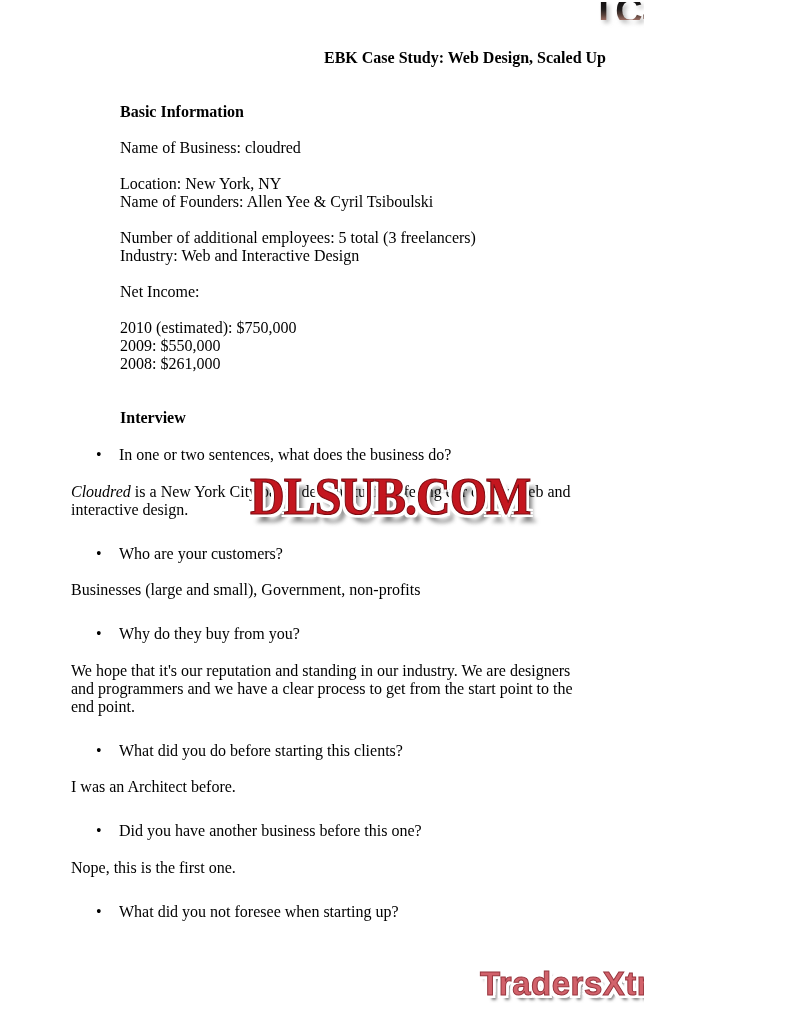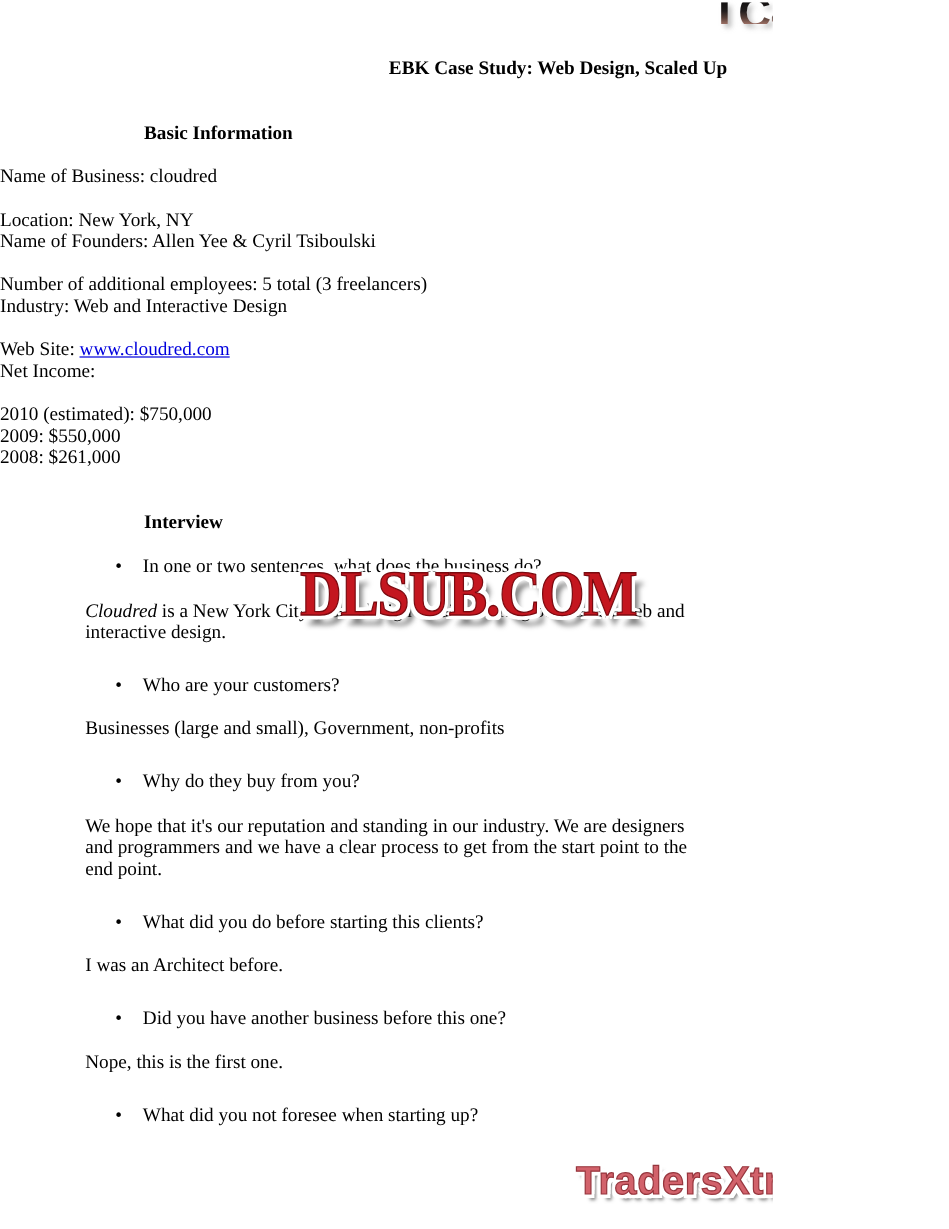--- a/index.html
+++ b/index.html
@@ -25,21 +25,21 @@
     margin-right: 38px;
   }
   .heading {
     font-weight: bold;
     font-size: 16px;
     margin-left: 120px;
   }
   .h-basic   { margin-top: 36px; }
   .h-interview { margin-top: 36px; }
 
-  .indent { }
+  .indent { margin-left: 120px; }
   .gap    { margin-top: 18px; }
 
   .para {
     margin-left: 71px;
     margin-right: 66px;
   }
   .para-after-bullet  { margin-top: 18px; }
   .para-after-bullet2 { margin-top: 19px; }
 
   .bullet {
@@ -138,21 +138,20 @@
     <p class="indent">Location: New York, NY</p>
     <p class="indent">Name of Founders: Allen Yee &amp; Cyril Tsiboulski</p>
   </div>
 
   <div class="gap">
     <p class="indent">Number of additional employees: 5 total (3 freelancers)</p>
     <p class="indent">Industry: Web and Interactive Design</p>
   </div>
 
   <div class="gap">
-    <p class="indent"><span>Web Site: </span><a class="weblink">www.cloudred.com</a></p>
     <p class="indent">Net Income:</p>
   </div>
 
   <div class="gap">
     <p class="indent">2010 (estimated): $750,000</p>
     <p class="indent">2009: $550,000</p>
     <p class="indent">2008: $261,000</p>
   </div>
 
   <h2 class="heading h-interview">Interview</h2>

